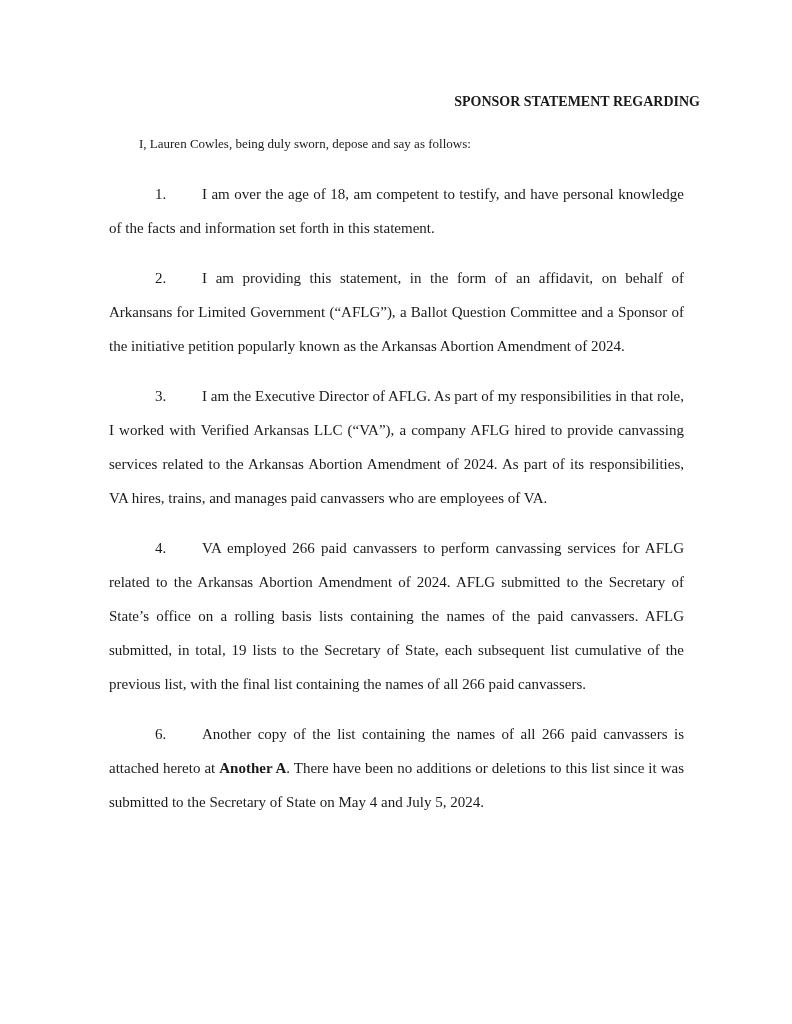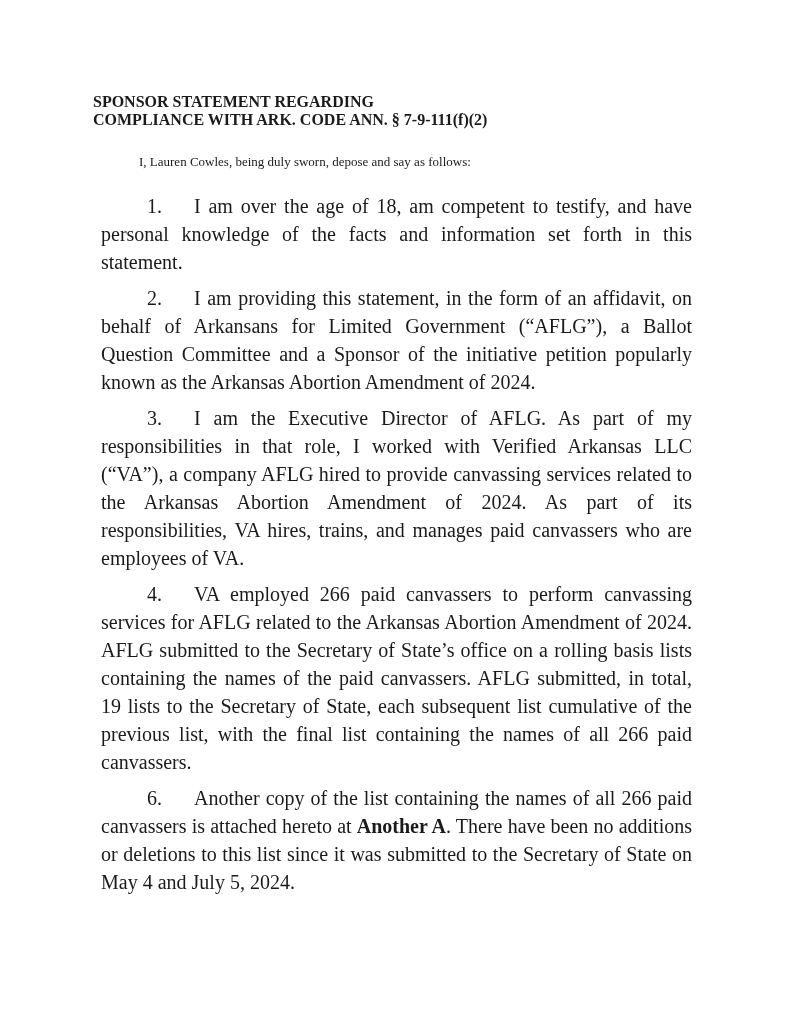--- a/index.html
+++ b/index.html
@@ -15,56 +15,55 @@
     font-family: "Liberation Serif", "DejaVu Serif", serif;
     color: #1a1a1a;
   }
   .page {
     position: absolute;
     left: 93px;
     top: 93px;
     width: 607px;
   }
   .title {
-    text-align: left;
+    text-align: right;
     font-weight: bold;
-    font-size: 16px;
+    font-size: 14px;
     line-height: 18px;
     margin: 0 0 0 0;
   }
   .title div { white-space: nowrap; }
   .intro {
     margin-top: 16px;
     font-size: 13px;
     line-height: 34px;
     text-indent: 46px;
   }
   .para {
-    font-size: 20px;
-    line-height: 28px;
+    font-size: 15px;
+    line-height: 34px;
     text-align: justify;
     text-align-last: left;
-    margin: 8px;
+    margin: 16px;
     word-spacing: 0px;
   }
   .para .num {
     display: inline-block;
     width: 47px;
     margin-left: 46px;
     text-indent: 0;
   }
   .para b { font-weight: bold; }
 </style>
 </head>
 <body>
 
 <div class="page">
   <div class="title">
     <div>SPONSOR STATEMENT REGARDING</div>
-    <div>COMPLIANCE WITH ARK. CODE ANN. § 7-9-111(f)(2)</div>
   </div>
 
   <p class="intro">I, Lauren Cowles, being duly sworn, depose and say as follows:</p>
 
   <p class="para">
     <span class="num">1.</span><span>I am over the age of 18, am competent to testify, and have personal knowledge of the facts and information set forth in this statement.</span>
   </p>
 
   <p class="para">
     <span class="num">2.</span><span>I am providing this statement, in the form of an affidavit, on behalf of Arkansans for Limited Government (“AFLG”), a Ballot Question Committee and a Sponsor of the initiative petition popularly known as the Arkansas Abortion Amendment of 2024.</span>

